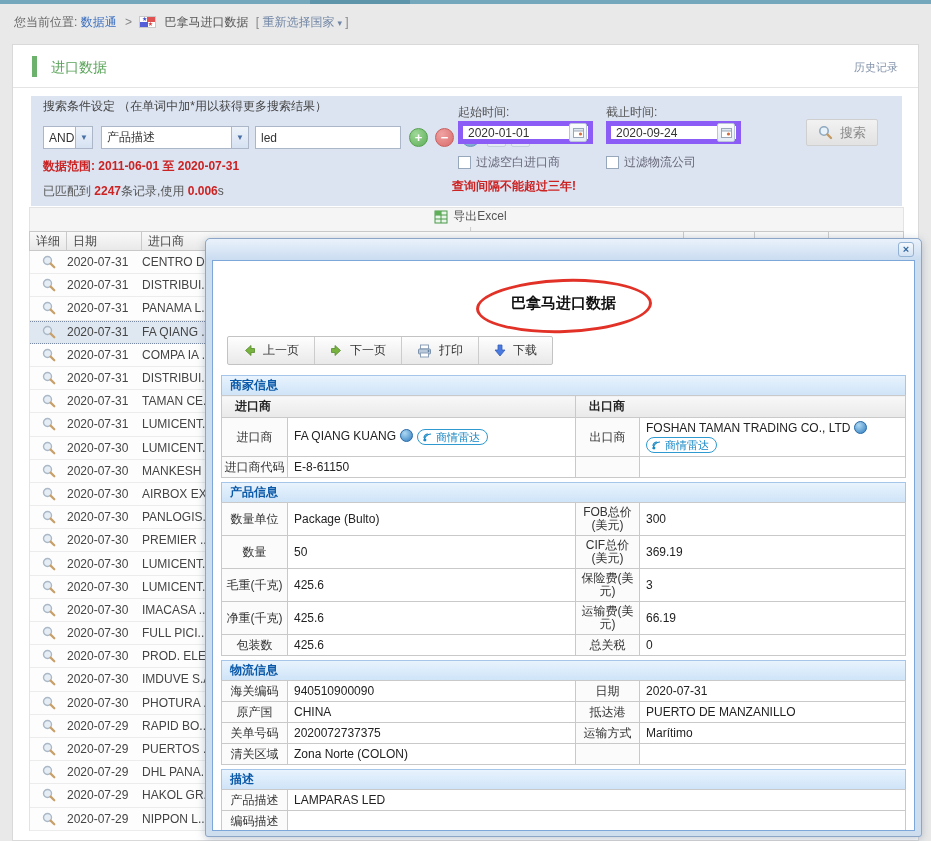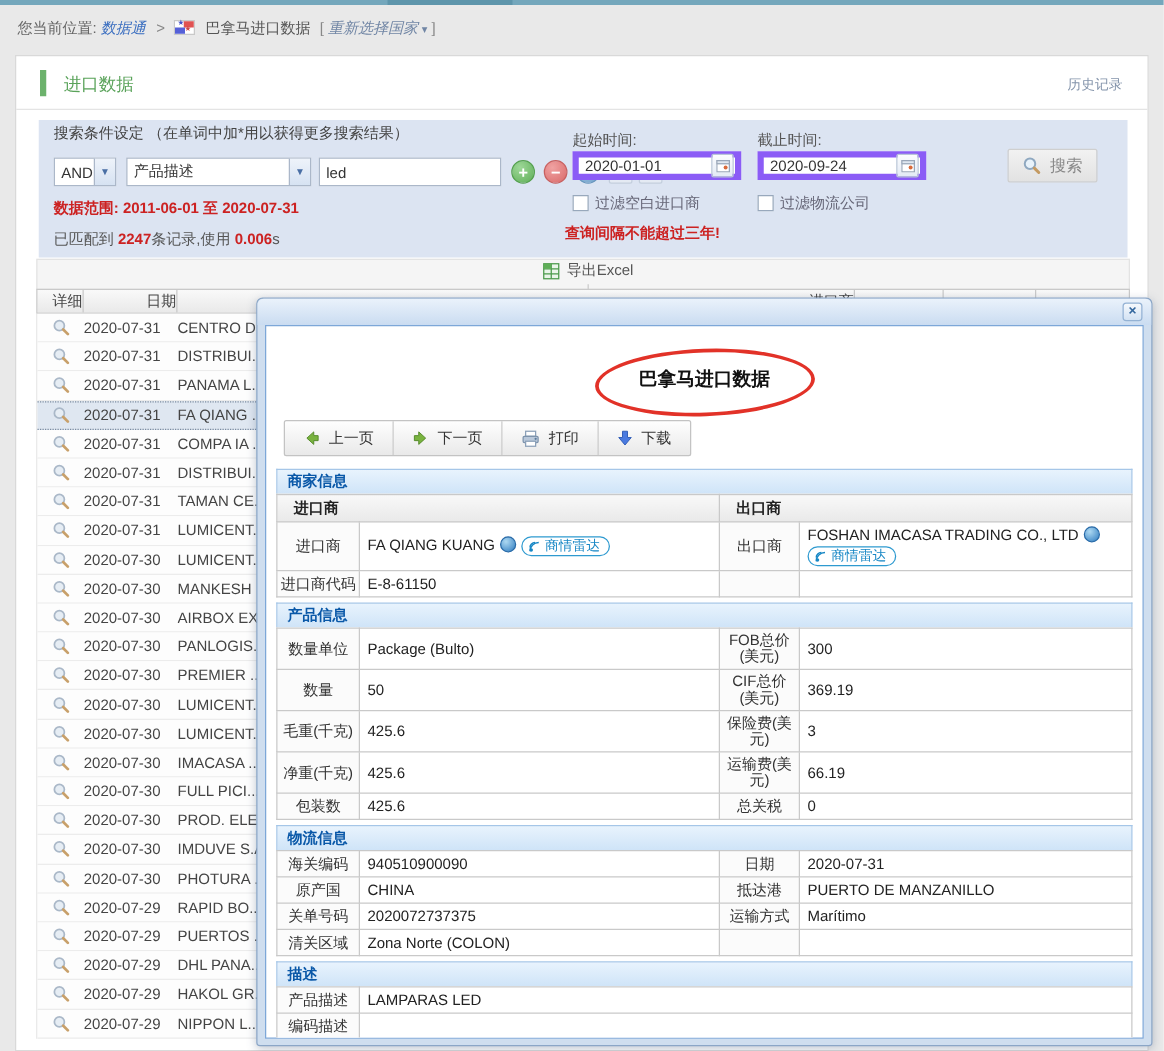--- a/index.html
+++ b/index.html
@@ -10,21 +10,21 @@
     font-family: "Liberation Sans", "DejaVu Sans", sans-serif;
     font-size: 12px;
     color: #444;
   }
   
   .topbar { position: absolute; top:0; left:0; width:931px; height:4px; background:#74a7bc; }
   .topbar-seg { position:absolute; top:0; left:310px; width:100px; height:4px; background:#5e95ab; }
 
   
   .breadcrumb { position:absolute; top:13px; left:14px; height:18px; line-height:18px; color:#666; white-space:nowrap; }
-  .breadcrumb a { color:#3a6ec0; text-decoration:none; cursor:pointer;font-style:italic; }
+  .breadcrumb a { color:#3a6ec0; text-decoration:none; cursor:pointer; }
   .crumb-sep { margin:0 5px; color:#888; }
   .flag { display:inline-block; width:17px; height:12px; vertical-align:-2px; margin:0 5px 0 2px; position:relative; border:1px solid #c9c9c9; background:#fff; }
   .flag .q-tr { position:absolute; right:0; top:0; width:8px; height:5px; background:#e05252; }
   .flag .q-bl { position:absolute; left:0; bottom:0; width:8px; height:5px; background:#5560d8; }
   .flag .s-tl { position:absolute; left:2px; top:0px; color:#4450c8; font-size:6px; line-height:5px; }
   .flag .s-br { position:absolute; right:2px; bottom:0px; color:#d04848; font-size:6px; line-height:5px; }
   .crumb-current { color:#555; margin-right:4px; }
   .crumb-bracket { color:#888; }
   .reselect { color:#7186a5 !important; }
   .caret-down { display:inline-block; margin-left:3px; color:#7186a5; font-size:9px; }
@@ -69,21 +69,21 @@
 
   
   .list-toolbar { position:absolute; left:16px; top:162px; width:875px; height:25px; display:flex; align-items:center; color:#555; background:#f5f5f5; border:1px solid #e3e3e3; padding-left:8px;flex-direction:column; }
   .tool-item { display:flex; align-items:center; gap:5px; cursor:pointer; padding:0 8px; }
   .tool-sep { color:#ccc; margin:0 2px; }
   .tool-caret { color:#888; font-size:9px; margin-left:2px; }
 
   
   .rtable { position:absolute; left:16px; top:186px; width:875px; }
   .rhead { display:flex; height:20px; background:linear-gradient(#f9f9f9,#e9e9e9); border:1px solid #c9c9c9; }
-  .rhead .hc { border-right:1px solid #c9c9c9; padding-left:6px; line-height:18px; color:#444; overflow:hidden; white-space:nowrap;text-align:right; }
+  .rhead .hc { border-right:1px solid #c9c9c9; padding-left:6px; line-height:18px; color:#444; overflow:hidden; white-space:nowrap; }
   .hc-detail { width:37px; } .hc-date { width:75px; } .hc-importer { width:542px; }
   .hc-x1 { width:71px; } .hc-x2 { width:74px; } .hc-x3 { flex:1; border-right:none !important; }
   .rbody { border-left:1px solid #e3e3e3; border-right:1px solid #e3e3e3; }
   .trow { display:flex; height:23.2px; align-items:center; border-bottom:1px solid #ececec; background:#fdfdfd; cursor:pointer; }
   .trow .c-detail { width:37px; display:flex; justify-content:center; }
   .trow .c-date { width:75px; color:#444; }
   .trow .c-imp { width:120px; color:#444; white-space:nowrap; overflow:hidden; }
   .trow.sel-row { background:#dfe7f1; border-top:1px dotted #7a8aa0; border-bottom:1px dotted #7a8aa0; }
 
   
@@ -569,21 +569,21 @@
                     <svg class="icon-svg" width="12" height="12" viewBox="0 0 12 12">
                       <path d="M2 10 A7 7 0 0 1 9 3" fill="none" stroke="#1787c5" stroke-width="1.2"></path>
                       <path d="M2 7 A4 4 0 0 1 6 3" fill="none" stroke="#1787c5" stroke-width="1.2"></path>
                       <circle cx="3" cy="9" r="1.4" fill="#1787c5"></circle>
                     </svg>
                     <span>商情雷达</span>
                   </span>
             </td>
             <td class="lbl2">出口商</td>
             <td class="val company-cell">
-              <div><span>FOSHAN IMACASA TRADING CO., LTD</span><span class="globe"></span></div>
+              <div><span>FOSHAN TAMAN TRADING CO., LTD</span><span class="globe"></span></div>
               <div class="badge-line2"><span class="radar-badge">
                       <svg class="icon-svg" width="12" height="12" viewBox="0 0 12 12">
                         <path d="M2 10 A7 7 0 0 1 9 3" fill="none" stroke="#1787c5" stroke-width="1.2"></path>
                         <path d="M2 7 A4 4 0 0 1 6 3" fill="none" stroke="#1787c5" stroke-width="1.2"></path>
                         <circle cx="3" cy="9" r="1.4" fill="#1787c5"></circle>
                       </svg>
                       <span>商情雷达</span>
                     </span></div>
             </td>
           </tr>

